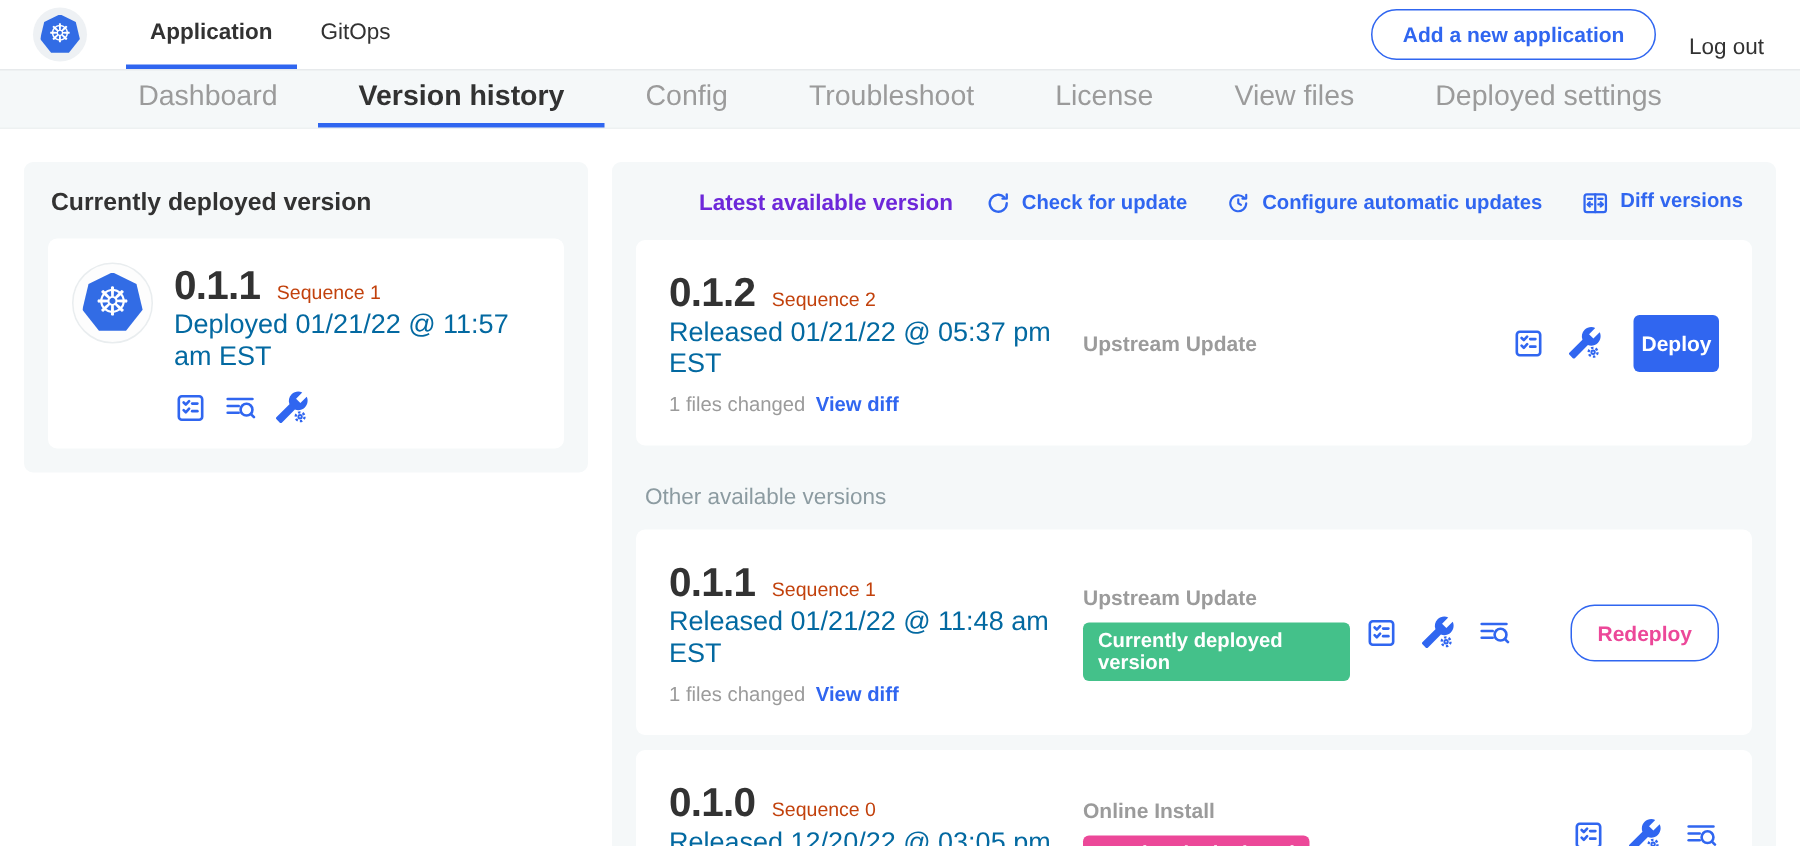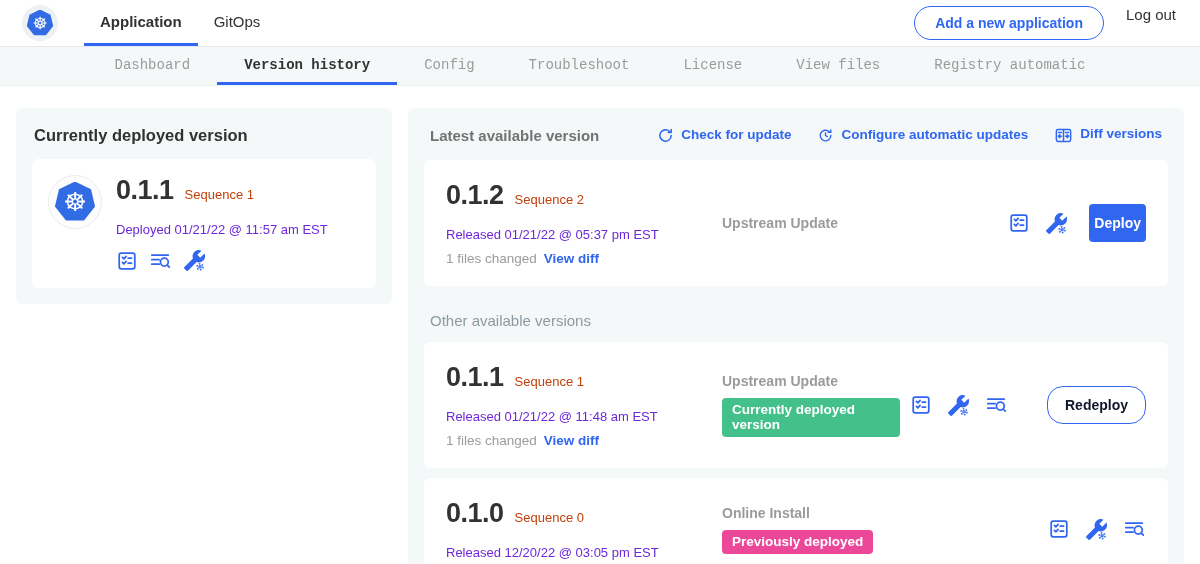--- a/index.html
+++ b/index.html
@@ -8,67 +8,67 @@
   
   .header { display:flex; align-items:center; height:46px; padding:0 24px 0 22px; background:#fff; }
   .logo-badge { width:36px; height:36px; border-radius:50%; background:#eef1f4; display:flex; align-items:center; justify-content:center; margin-right:26px; }
   .k8s-hept { background:#326ce5; display:flex; align-items:center; justify-content:center;
     clip-path:polygon(50% 0%,89% 19%,99% 61%,72% 95%,28% 95%,1% 61%,11% 19%); }
   .logo-badge .k8s-hept { width:27px; height:27px; }
   .k8s-hept .wheel { color:#fff; font-family:"DejaVu Sans",sans-serif; line-height:1; }
   .logo-badge .wheel { font-size:17px; }
   .htab { height:46px; display:flex; align-items:center; padding:17px 16px; font-size:15px; color:#323232; border-bottom:3px solid transparent; cursor:pointer; }
   .htab.active { font-weight:700; border-bottom-color:#3066f0; }
-  .header-right { margin-left:auto; display:flex; align-items:flex-start; gap:22px; }
+  .header-right { margin-left:auto; display:flex; align-items:flex-end; gap:22px; }
   .pill-btn { border:1px solid #3066f0; color:#3066f0; background:#fff; font-weight:700; font-size:14px; padding:8px 20px; border-radius:19px; cursor:pointer; font-family:inherit; }
   .logout { font-size:15px; color:#323232; cursor:pointer; }
 
   
   .subnav { height:40px; background:#f5f8f9; border-top:1px solid #e7eaec; border-bottom:1px solid #eef1f2; display:flex; justify-content:center; }
-  .stab { height:100%; display:flex; align-items:center; padding:0 27px; font-size:14px; color:#9b9b9b; border-bottom:3px solid transparent; cursor:pointer; white-space:nowrap;font-family:Liberation Mono, monospace; }
+  .stab { height:100%; display:flex; align-items:center; padding:0 27px; font-size:19px; color:#9b9b9b; border-bottom:3px solid transparent; cursor:pointer; white-space:nowrap; }
   .stab.active { color:#323232; font-weight:700; border-bottom-color:#3066f0; }
 
   
   .main { display:flex; align-items:flex-start; gap:16px; padding:22px 16px; }
   .panel { background:#f5f8f9; border-radius:6px; }
   .left-panel { width:376px; padding:14px 16px 16px; flex:none; }
   .left-title { font-size:16.5px; font-weight:700; color:#323232; margin:4px 2px 14px; }
   .deployed-card { background:#fff; border-radius:6px; padding:16px; display:flex; gap:14px; }
   .card-logo { width:54px; height:54px; border-radius:50%; background:#fdfdfd; border:1px solid #e9edef; display:flex; align-items:center; justify-content:center; flex:none; }
   .card-logo .k8s-hept { width:41px; height:41px; }
   .card-logo .wheel { font-size:26px; }
 
   .vrow { display:flex; align-items:baseline; gap:11px; }
   .vnum { font-size:27px; font-weight:700; color:#323232; letter-spacing:-0.5px; }
   .vseq { font-size:13px; color:#c2410c; }
-  .vdate { font-size:13px; color:#6d28d9; margin-top:16px; }
+  .vdate { font-size:18px; color:#0369a1; margin-top:0; }
   .vfiles { font-size:13.5px; color:#9b9b9b; margin-top:9px; display:flex; gap:7px; align-items:baseline; }
   .viewdiff { color:#3066f0; font-weight:700; cursor:pointer;text-align:center; }
 
   .icon { color:#3066f0; display:inline-flex; align-items:center; cursor:pointer; }
   .icon svg { display:block; }
   .icon-row { display:flex; gap:11px; margin-top:12px; align-items:center; }
 
   
   .right-panel { flex:1; padding:16px; }
   .rp-header { display:flex; justify-content:space-between; align-items:center; padding:2px 6px 0; margin-bottom:15px; }
-  .rp-title { font-size:15px; font-weight:600; color:#737373; }
+  .rp-title { font-size:15px; font-weight:600; color:#6d28d9;margin-left:36px; }
   .rp-actions { display:flex; align-items:center; gap:26px; }
   .rp-action { display:flex; align-items:flex-start; gap:7px; color:#3066f0; font-size:13.5px; font-weight:700; cursor:pointer; }
 
   .version-card { background:#fff; border-radius:6px; padding:20px 22px; display:flex; align-items:center; }
   .vc-left { width:266px; flex:none; }
   .vc-mid { flex:1; padding:0 10px; align-self:center; }
   .source-label { font-size:14px; font-weight:700; color:#9b9b9b; }
   .badge { display:inline-block; margin-top:9px; padding:4px 10px 5px; border-radius:4px; color:#fff; font-size:13.5px; font-weight:700; }
   .badge.green { background:#44c18a; }
   .badge.gray { background:#ec4899; }
   .vc-right { display:flex; align-items:center; gap:15px; flex:none; }
   .btn-solid { background:#3066f0; color:#fff; border:none; font-weight:700; font-size:14px; font-family:inherit; padding:11px 5px; border-radius:4px; cursor:pointer; margin-left:6px; }
-  .btn-outline { background:#fff; color:#0f172a; border:1px solid #3066f0; font-weight:700; font-size:14px; font-family:inherit; padding:10px 17px; border-radius:16px; cursor:pointer; margin-left:24px; }
+  .btn-outline { background:#fff; color:#ec4899; border:1px solid #3066f0; font-weight:700; font-size:14px; font-family:inherit; padding:10px 17px; border-radius:16px; cursor:pointer; margin-left:24px; }
   .other-title { font-size:15px; color:#8c9ba1; margin:26px 6px 13px; }
   .gap10 { margin-top:10px; }
 </style>
 </head>
 <body>
 
 <div class="header">
   <div class="logo-badge">
     <div class="k8s-hept">
         <span class="wheel">☸</span>
@@ -86,21 +86,21 @@
   </div>
 </div>
 
 <div class="subnav">
   <div class="stab">Dashboard</div>
   <div class="stab active">Version history</div>
   <div class="stab">Config</div>
   <div class="stab">Troubleshoot</div>
   <div class="stab">License</div>
   <div class="stab">View files</div>
-  <div class="stab">Registry automatic</div>
+  <div class="stab">Deployed settings</div>
 </div>
 
 <div class="main">
 
   <div class="panel left-panel">
     <div class="left-title">Currently deployed version</div>
     <div class="deployed-card">
       <div class="card-logo">
         <div class="k8s-hept">
             <span class="wheel">☸</span>

